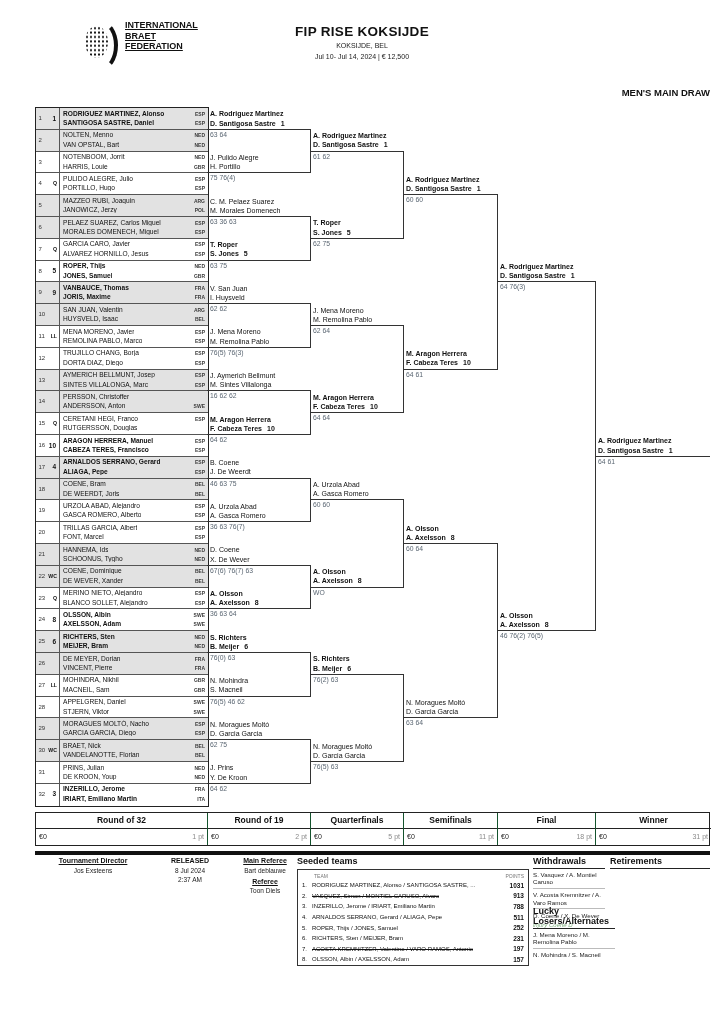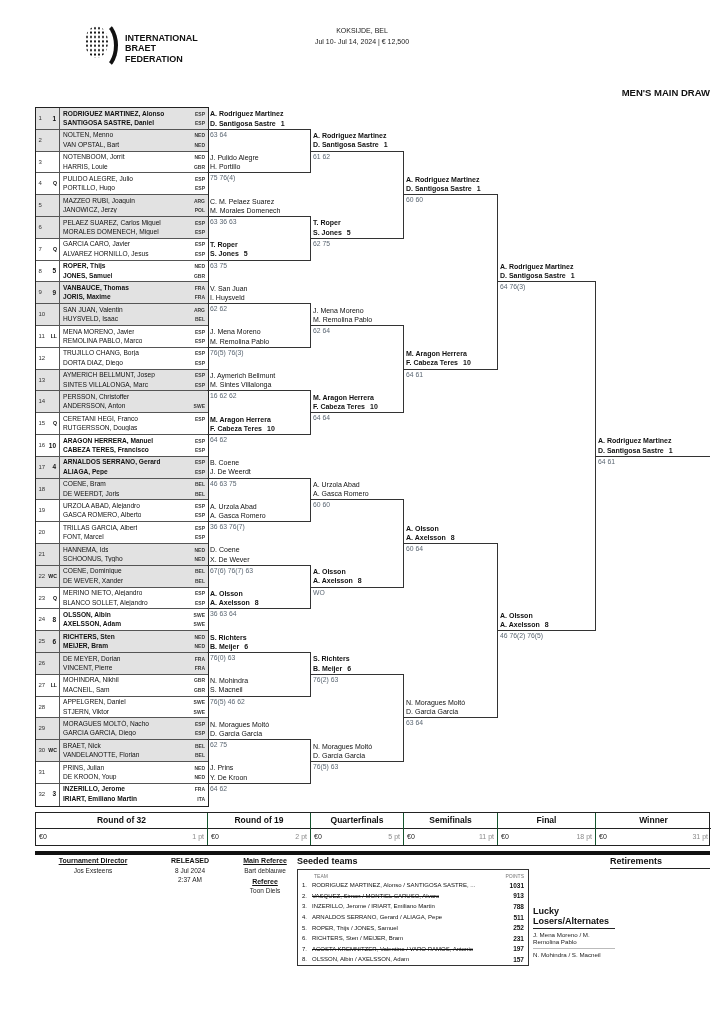--- a/index.html
+++ b/index.html
@@ -1,18 +1,18 @@
 <!DOCTYPE html>
 <html><head>
 <meta charset="utf-8">
 <style>
   html,body{margin:0;padding:0;background:#888;}
   .page{position:relative;width:724px;height:1024px;background:#fff;font-family:"Liberation Sans",sans-serif;color:#111;overflow:hidden;}
   
-  .logo{position:absolute;left:84px;top:20px;display:flex;align-items:flex-end;gap:7px;}
+  .logo{position:absolute;left:84px;top:20px;display:flex;align-items:flex-start;gap:7px;text-decoration:underline;}
   .logo-ball{position:relative;width:34px;height:44px;}
   .dots{position:absolute;left:1px;top:6px;width:23px;height:32px;border-radius:50%;background-image:radial-gradient(circle,#111 0.9px,transparent 1.15px);background-size:4px 4.4px;}
   .arc{position:absolute;right:0;top:0;width:27px;height:43px;border:4px solid transparent;border-right-color:#111;border-radius:50%;}
   .logo-text{font-size:9px;font-weight:700;line-height:10.5px;}
   .title-block{position:absolute;left:232px;top:24px;width:260px;text-align:center;}
   .t-title{font-size:13.5px;font-weight:700;letter-spacing:.3px;}
   .t-loc{font-size:7px;margin-top:3px;color:#222;}
   .t-dates{font-size:7px;margin-top:4px;color:#222;}
   .draw-title{position:absolute;top:87px;right:14px;font-size:9.5px;font-weight:700;}
   
@@ -76,20 +76,21 @@
       <div class="arc"></div>
     </div>
     <div class="logo-text">
       <div>INTERNATIONAL</div>
       <div>BRAET</div>
       <div>FEDERATION</div>
     </div>
   </div>
 
   <div class="title-block">
+    <div class="t-title">FIP RISE KOKSIJDE</div>
     <div class="t-loc">KOKSIJDE, BEL</div>
     <div class="t-dates">Jul 10- Jul 14, 2024   |   € 12,500</div>
   </div>
 
   <div class="draw-title">MEN'S MAIN DRAW</div>
 
   <div id="r32" class="r32-table">
       <div class="r32-row gray seeded" style="top: 0px; height: 21.8px;">
         <div class="numcell">
           <span class="pos">1</span>
@@ -896,20 +897,29 @@
           <span class="pt">197</span>
         </div>
         <div class="srow">
           <span class="rank">8.</span>
           <span class="tm">OLSSON, Albin / AXELSSON, Adam</span>
           <span class="pt">157</span>
         </div>
       </div>
   </div>
 
+  <div class="fcol" style="left:533px;top:856px;width:72px;">
+    <div class="fcol-title">Withdrawals</div>
+    <div id="witems">
+        <div class="fitem">S. Vasquez / A. Montiel Caruso</div>
+        <div class="fitem">V. Acosta Kremnitzer / A. Varo Ramos</div>
+        <div class="fitem lastitem">D. Coene / X. De Wever</div>
+      </div>
+    <div class="fnote">injury Coene D</div>
+  </div>
 
   <div class="fcol" style="left:610px;top:856px;width:100px;">
     <div class="fcol-title">Retirements</div>
   </div>
 
   <div class="fcol" style="left:533px;top:906px;width:82px;">
     <div class="fcol-title">Lucky Losers/Alternates</div>
     <div id="litems">
         <div class="fitem">J. Mena Moreno / M. Remolina Pablo</div>
         <div class="fitem lastitem">N. Mohindra / S. Macneil</div>

